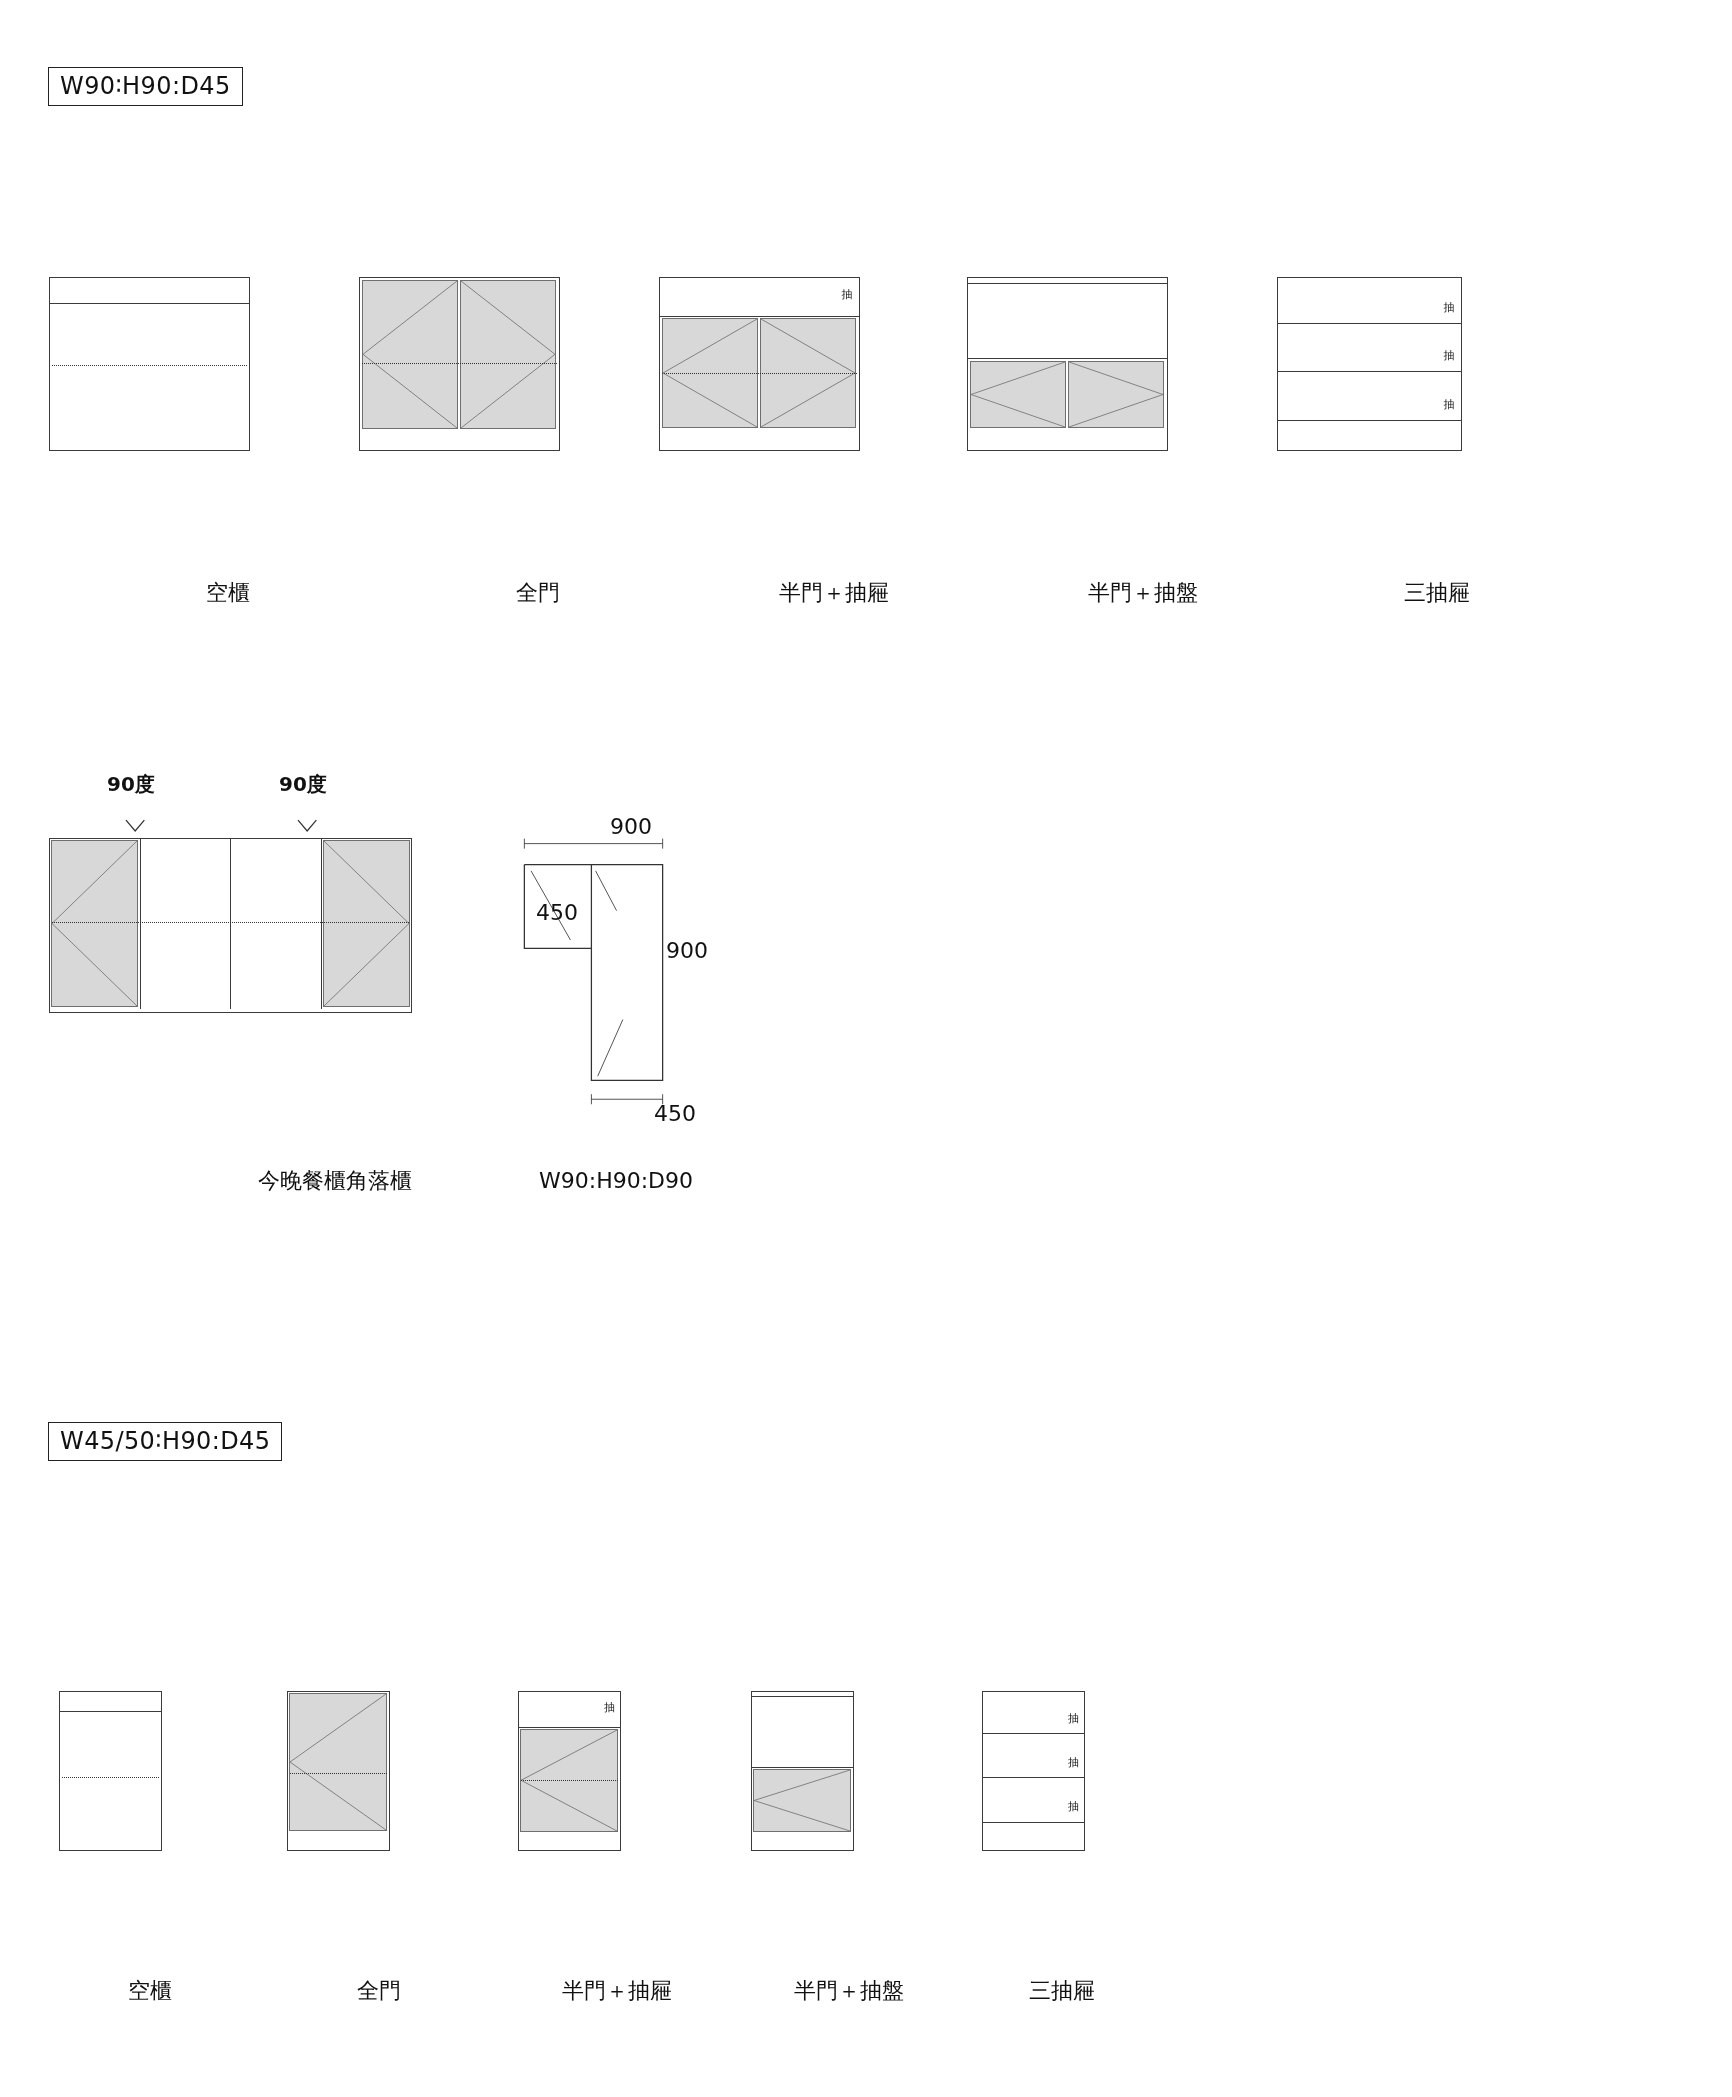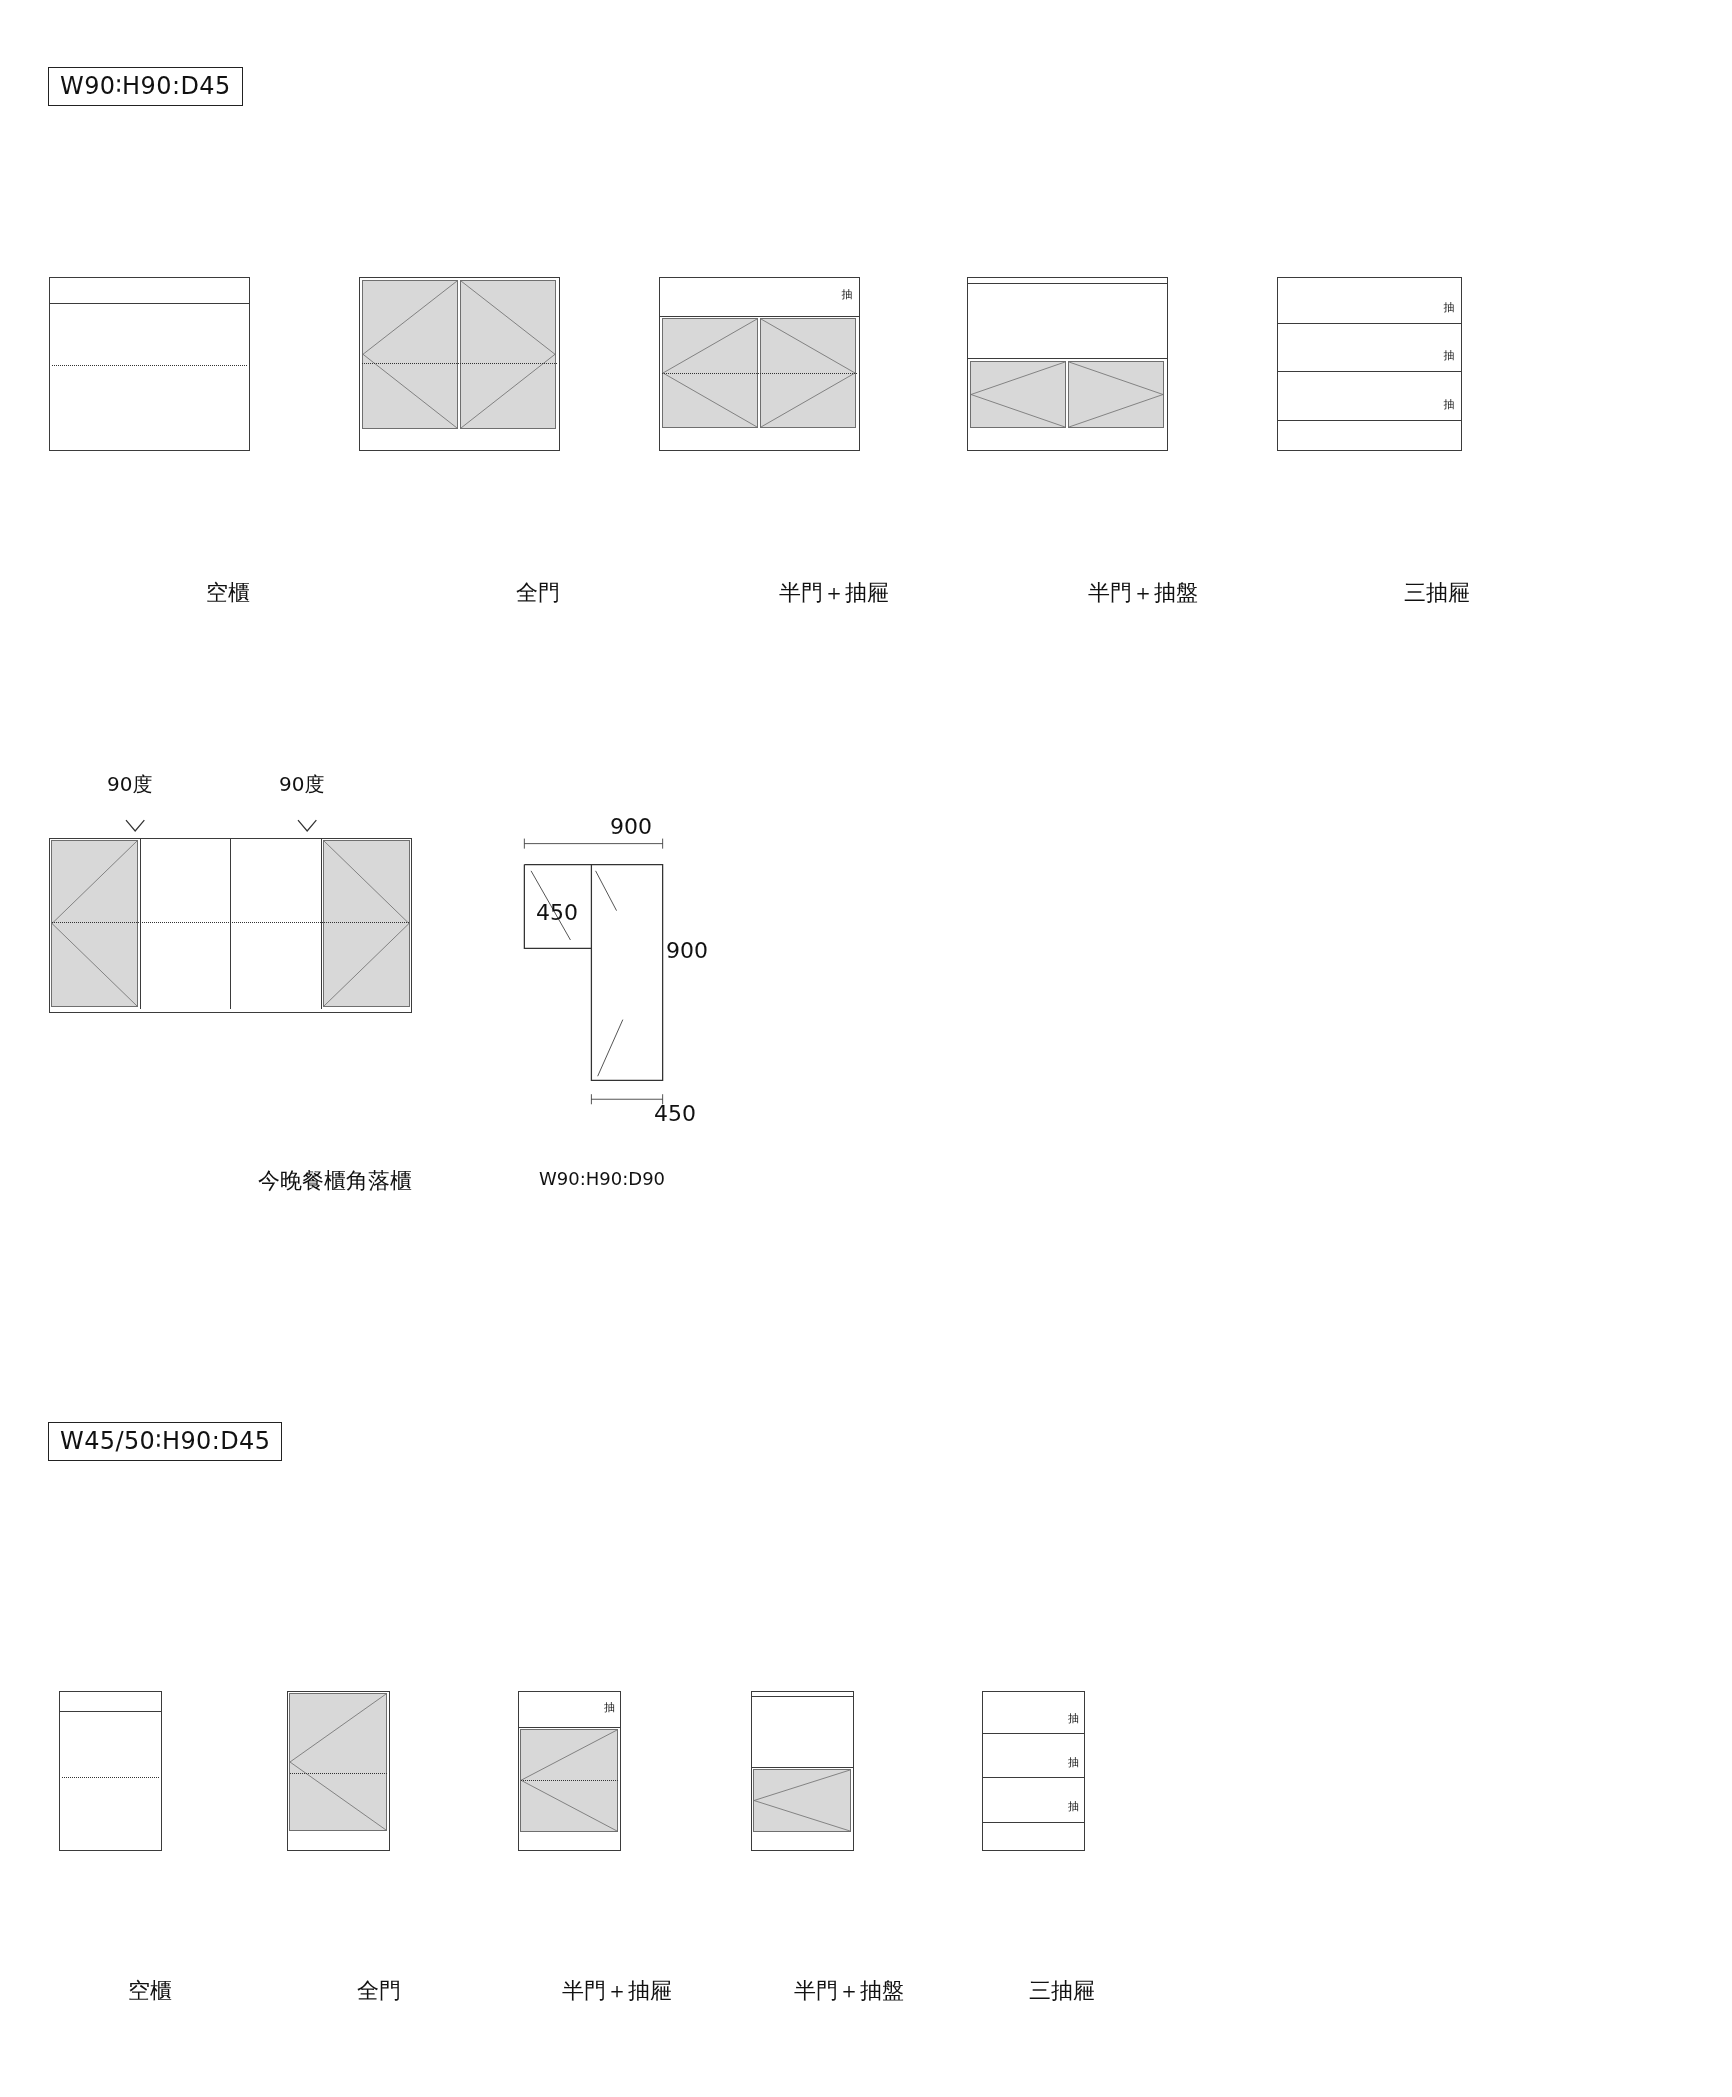--- a/index.html
+++ b/index.html
@@ -109,24 +109,25 @@
     position: absolute;
     font-size: 22px;
     line-height: 1;
     white-space: nowrap;
   }
   .angle-label {
     position: absolute;
     font-size: 20px;
     line-height: 1;
     white-space: nowrap;
+    font-weight: bold;
   }
   .sub-caption {
     position: absolute;
-    font-size: 18px;
+    font-size: 22px;
     line-height: 1;
     white-space: nowrap;
   }
   svg.free {
     position: absolute;
     overflow: visible;
   }
 </style>
 </head>
 <body>

